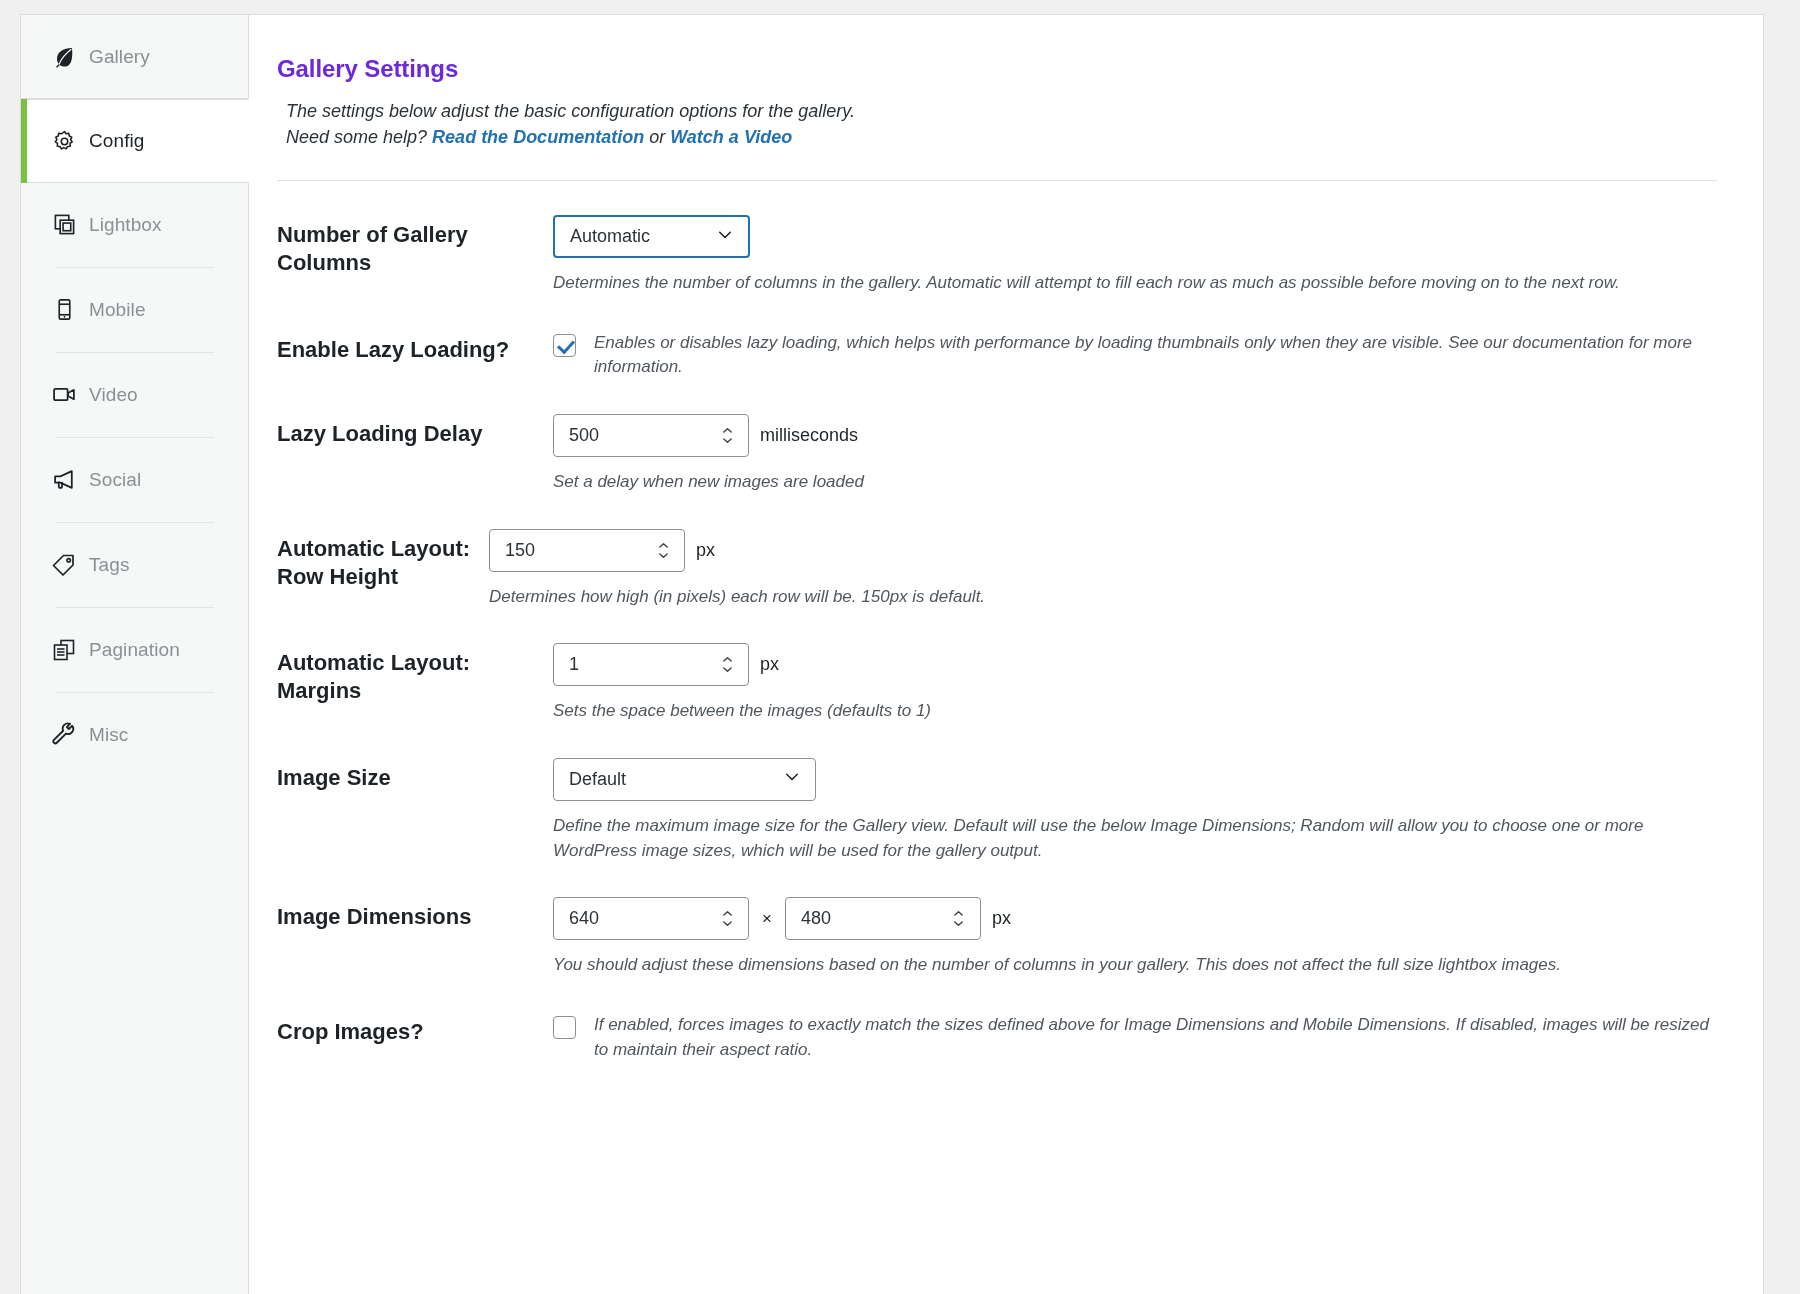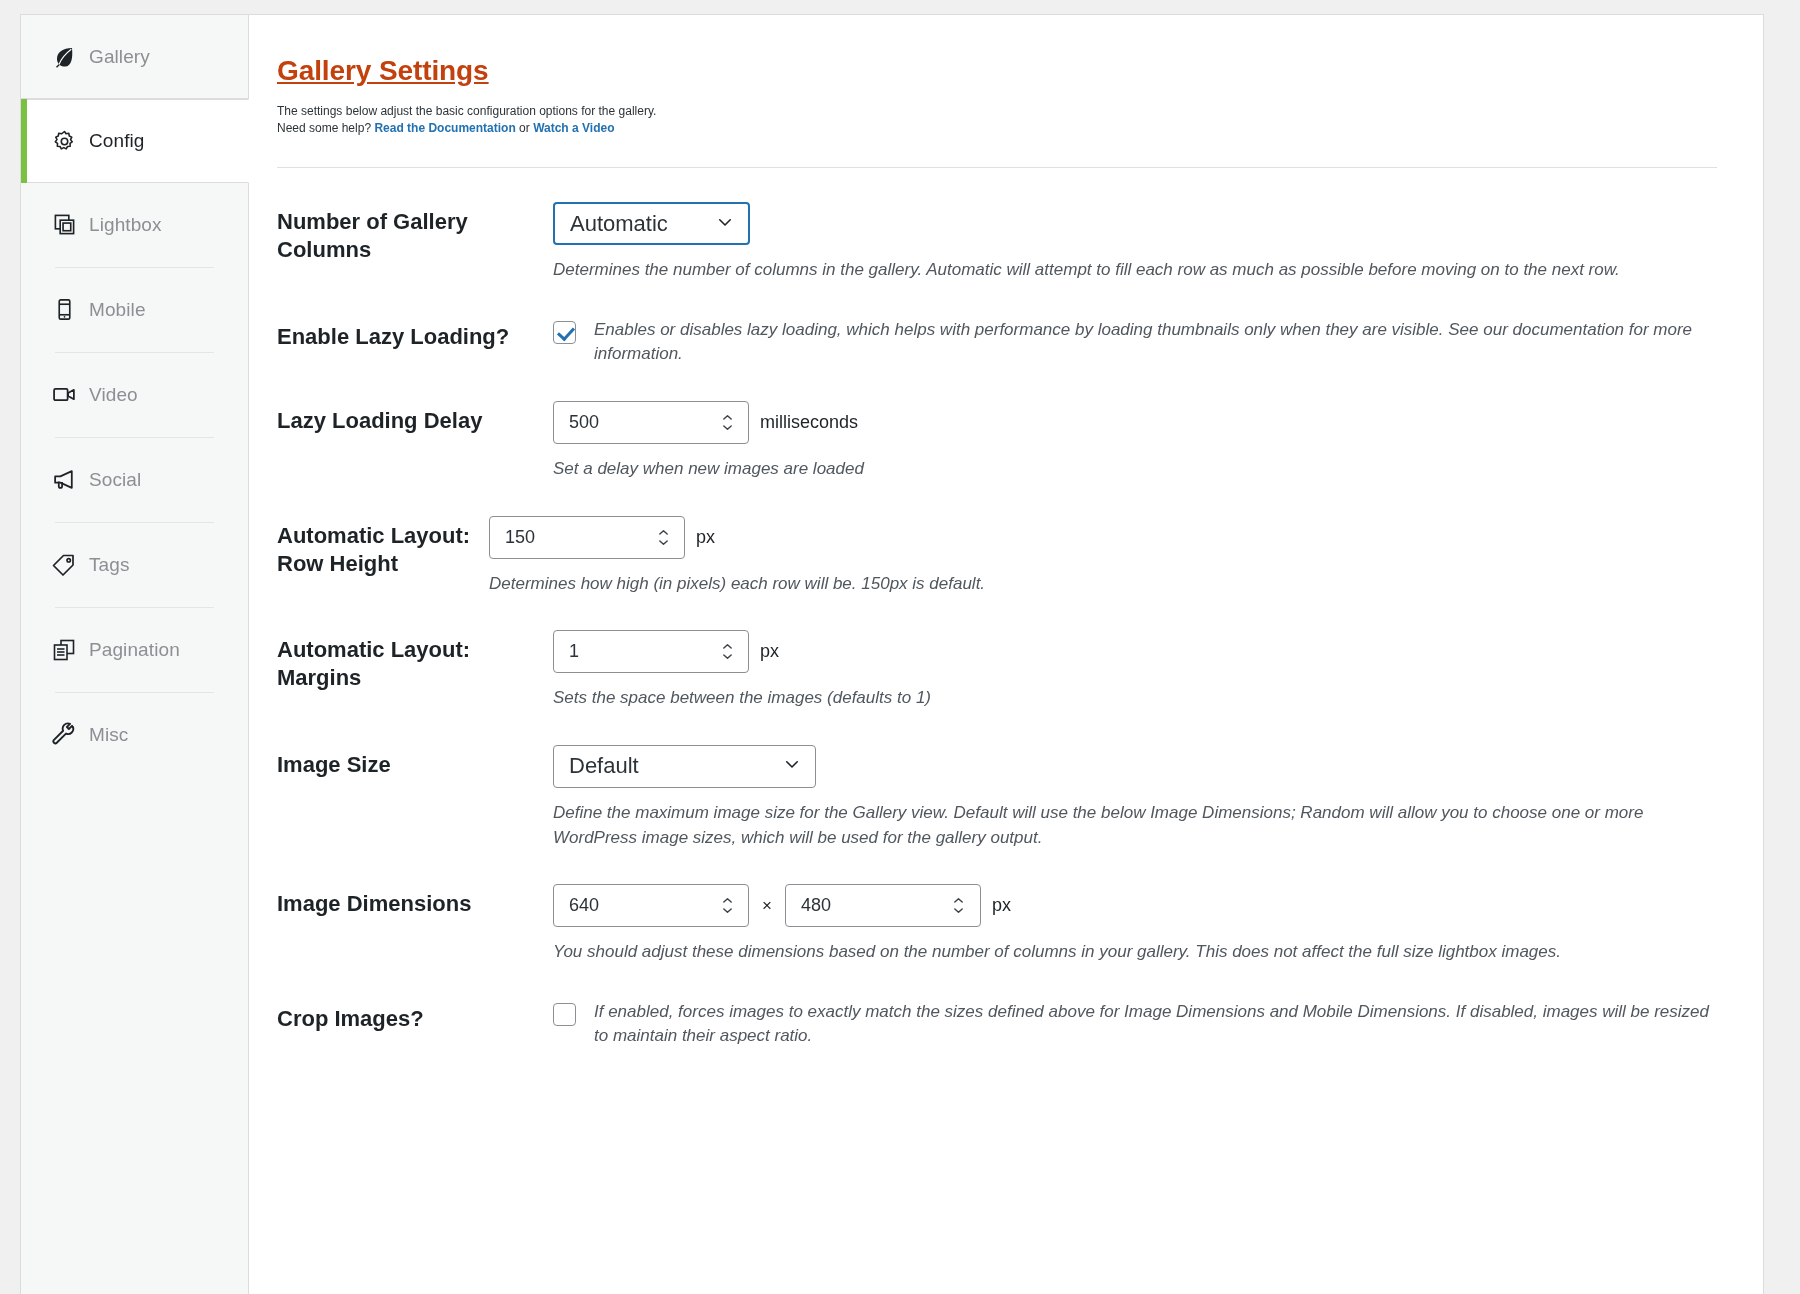--- a/index.html
+++ b/index.html
@@ -74,32 +74,32 @@
   .nav-item.active .nav-label { color: #1d2327; }
 
   
   .content {
     flex: 1 1 auto;
     padding: 40px 46px 0 28px;
     background: #fff;
     overflow: hidden;
   }
   .page-title {
-    font-size: 28px;
+    font-size: 24px;
     font-weight: bold;
-    color: #c2410c;
+    color: #6d28d9;
     margin: 0 0 16px 0;
     letter-spacing: -0.1px;
-    text-decoration: underline;
   }
   .page-desc {
-    font-size: 12px;
+    font-size: 18px;
     color: #2c3338;
     line-height: 1.42;
-    margin: 0;
+    margin: 9px;
+    font-style: italic;
   }
   .page-desc a {
     color: #2271b1;
     font-weight: bold;
     text-decoration: none;
   }
   .divider {
     height: 1px;
     background: #e0e0e1;
     margin: 30px 0 0 0;
@@ -147,21 +147,21 @@
   
   .sel {
     position: relative;
     display: inline-flex;
     align-items: center;
     height: 43px;
     border: 1px solid #8c8f94;
     border-radius: 4px;
     background: #fff;
     padding: 0 46px 0 15px;
-    font-size: 22px;
+    font-size: 18px;
     color: #2c3338;
     cursor: pointer;
     white-space: nowrap;
   }
   .sel.focused {
     border: 2px solid #2271b1;
     color: #2c3338;
   }
   .sel .chev {
     position: absolute;

